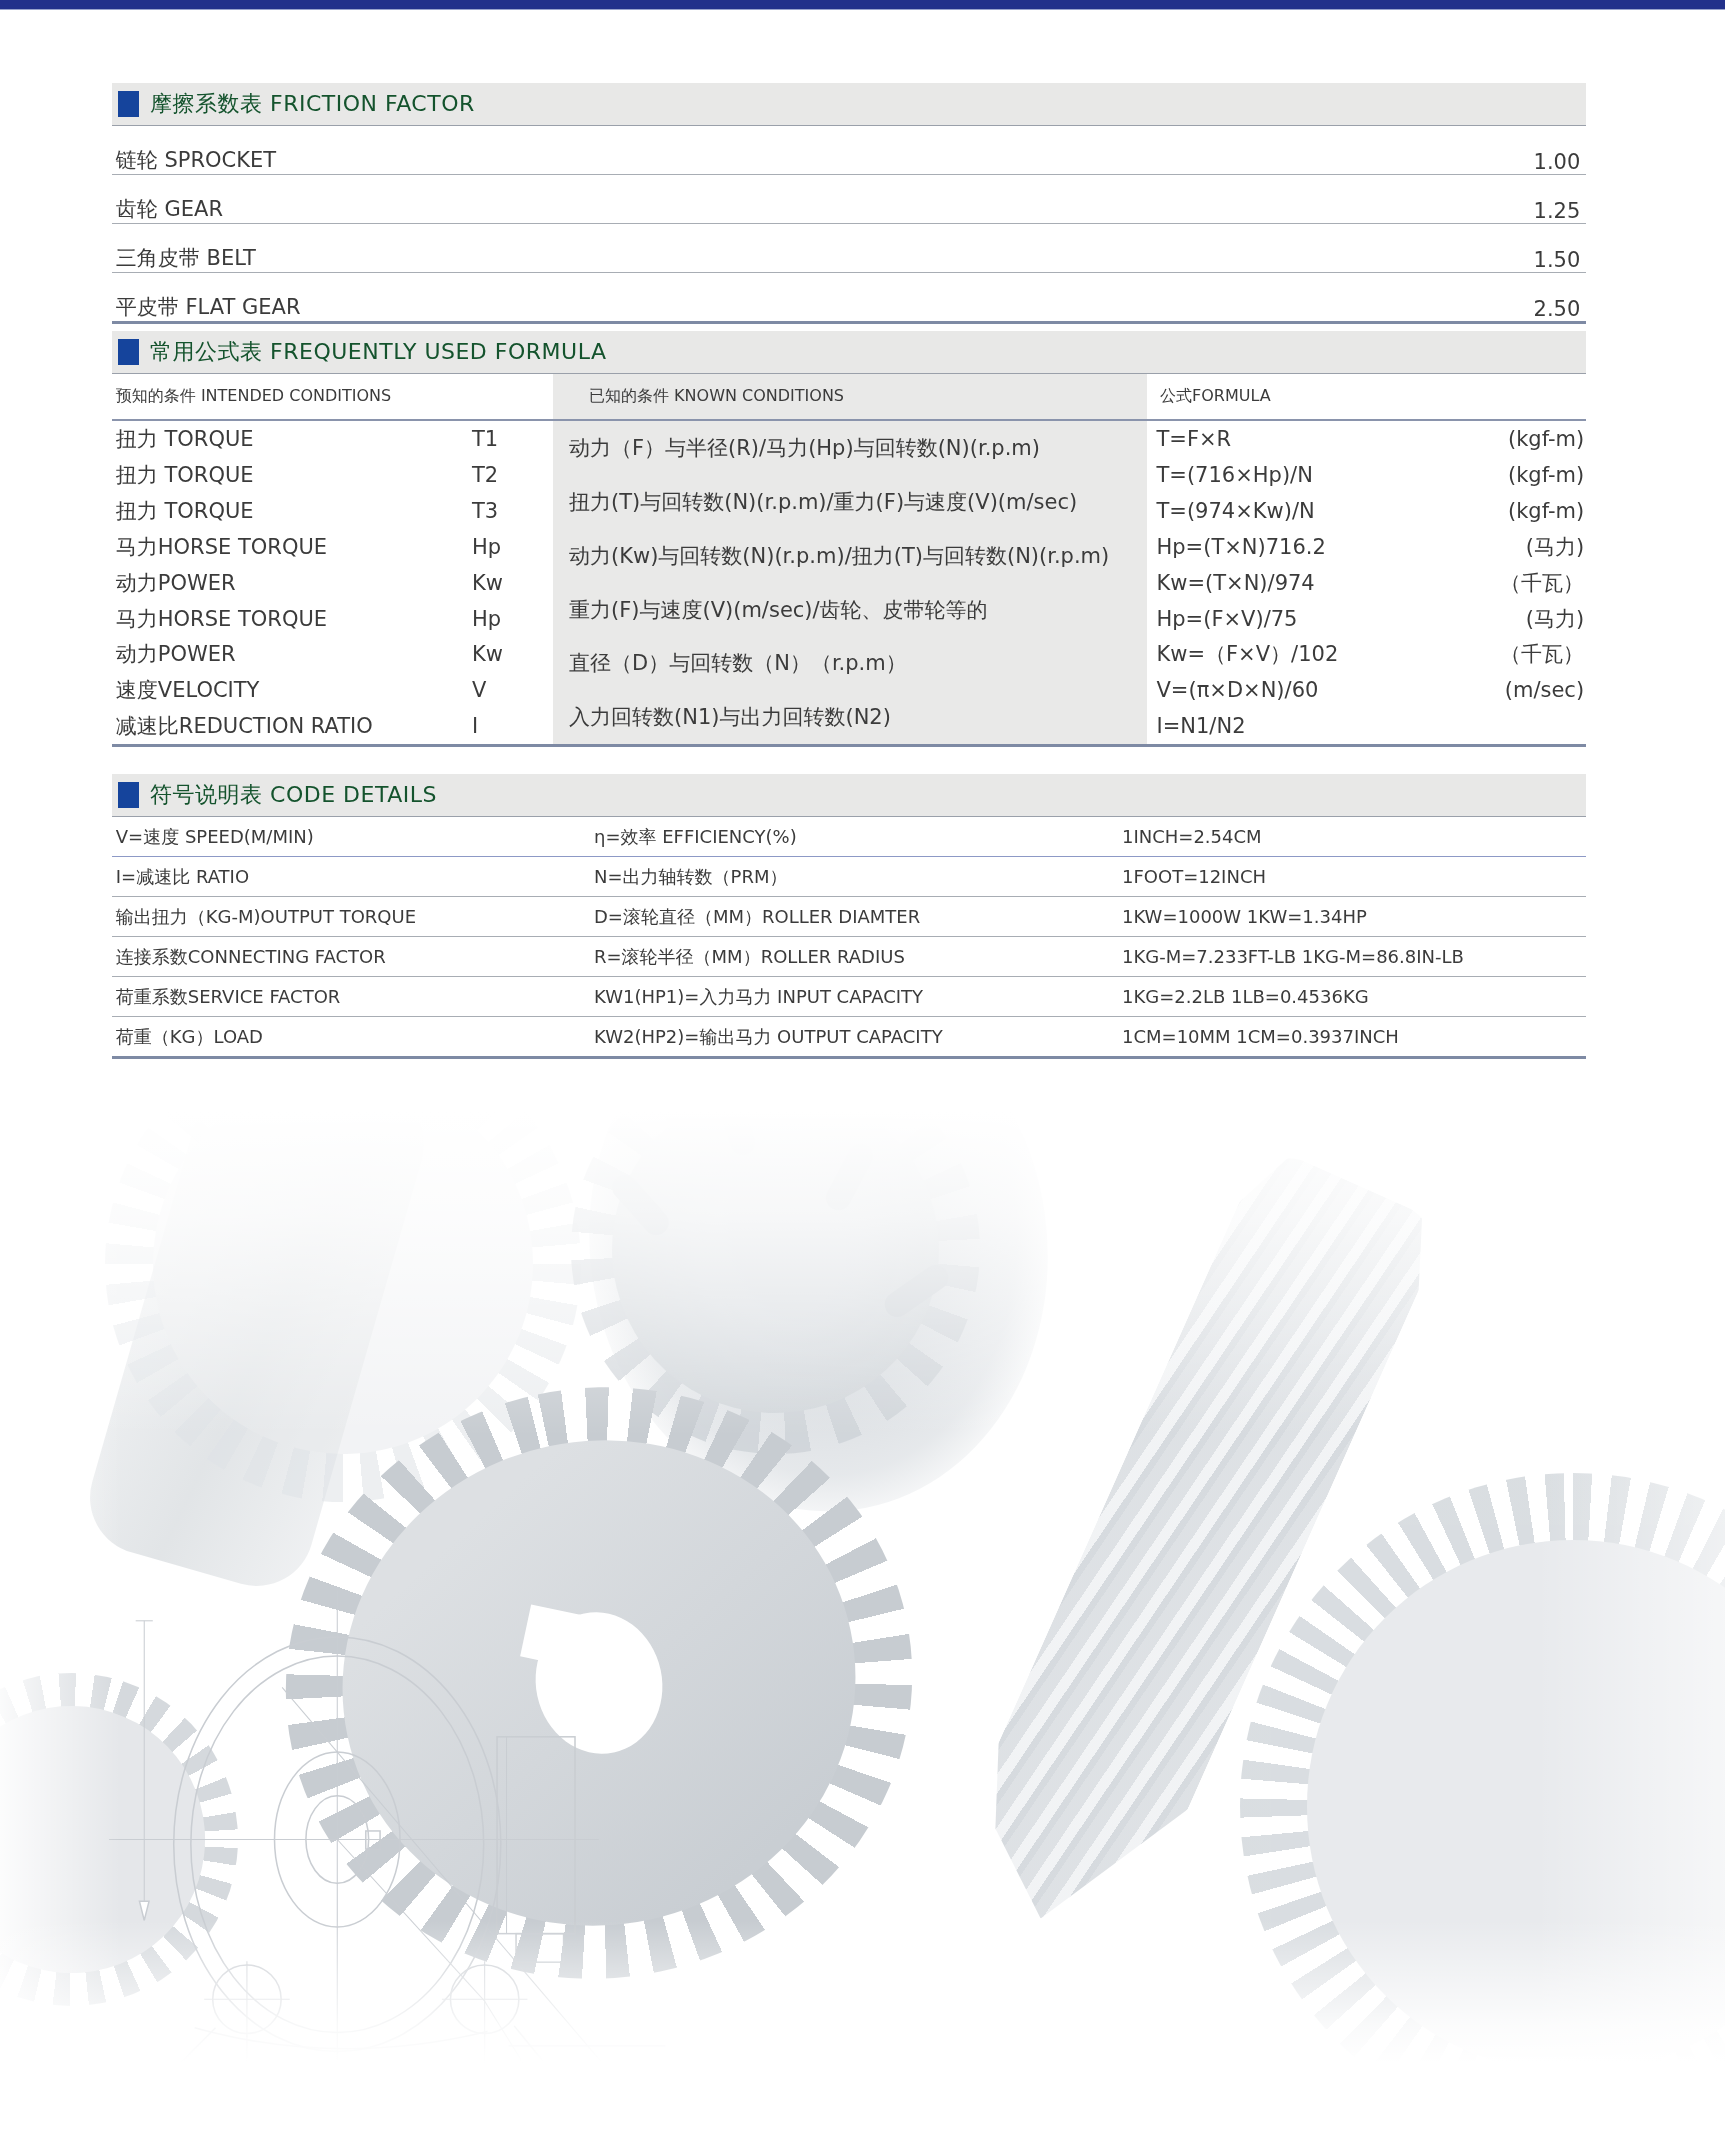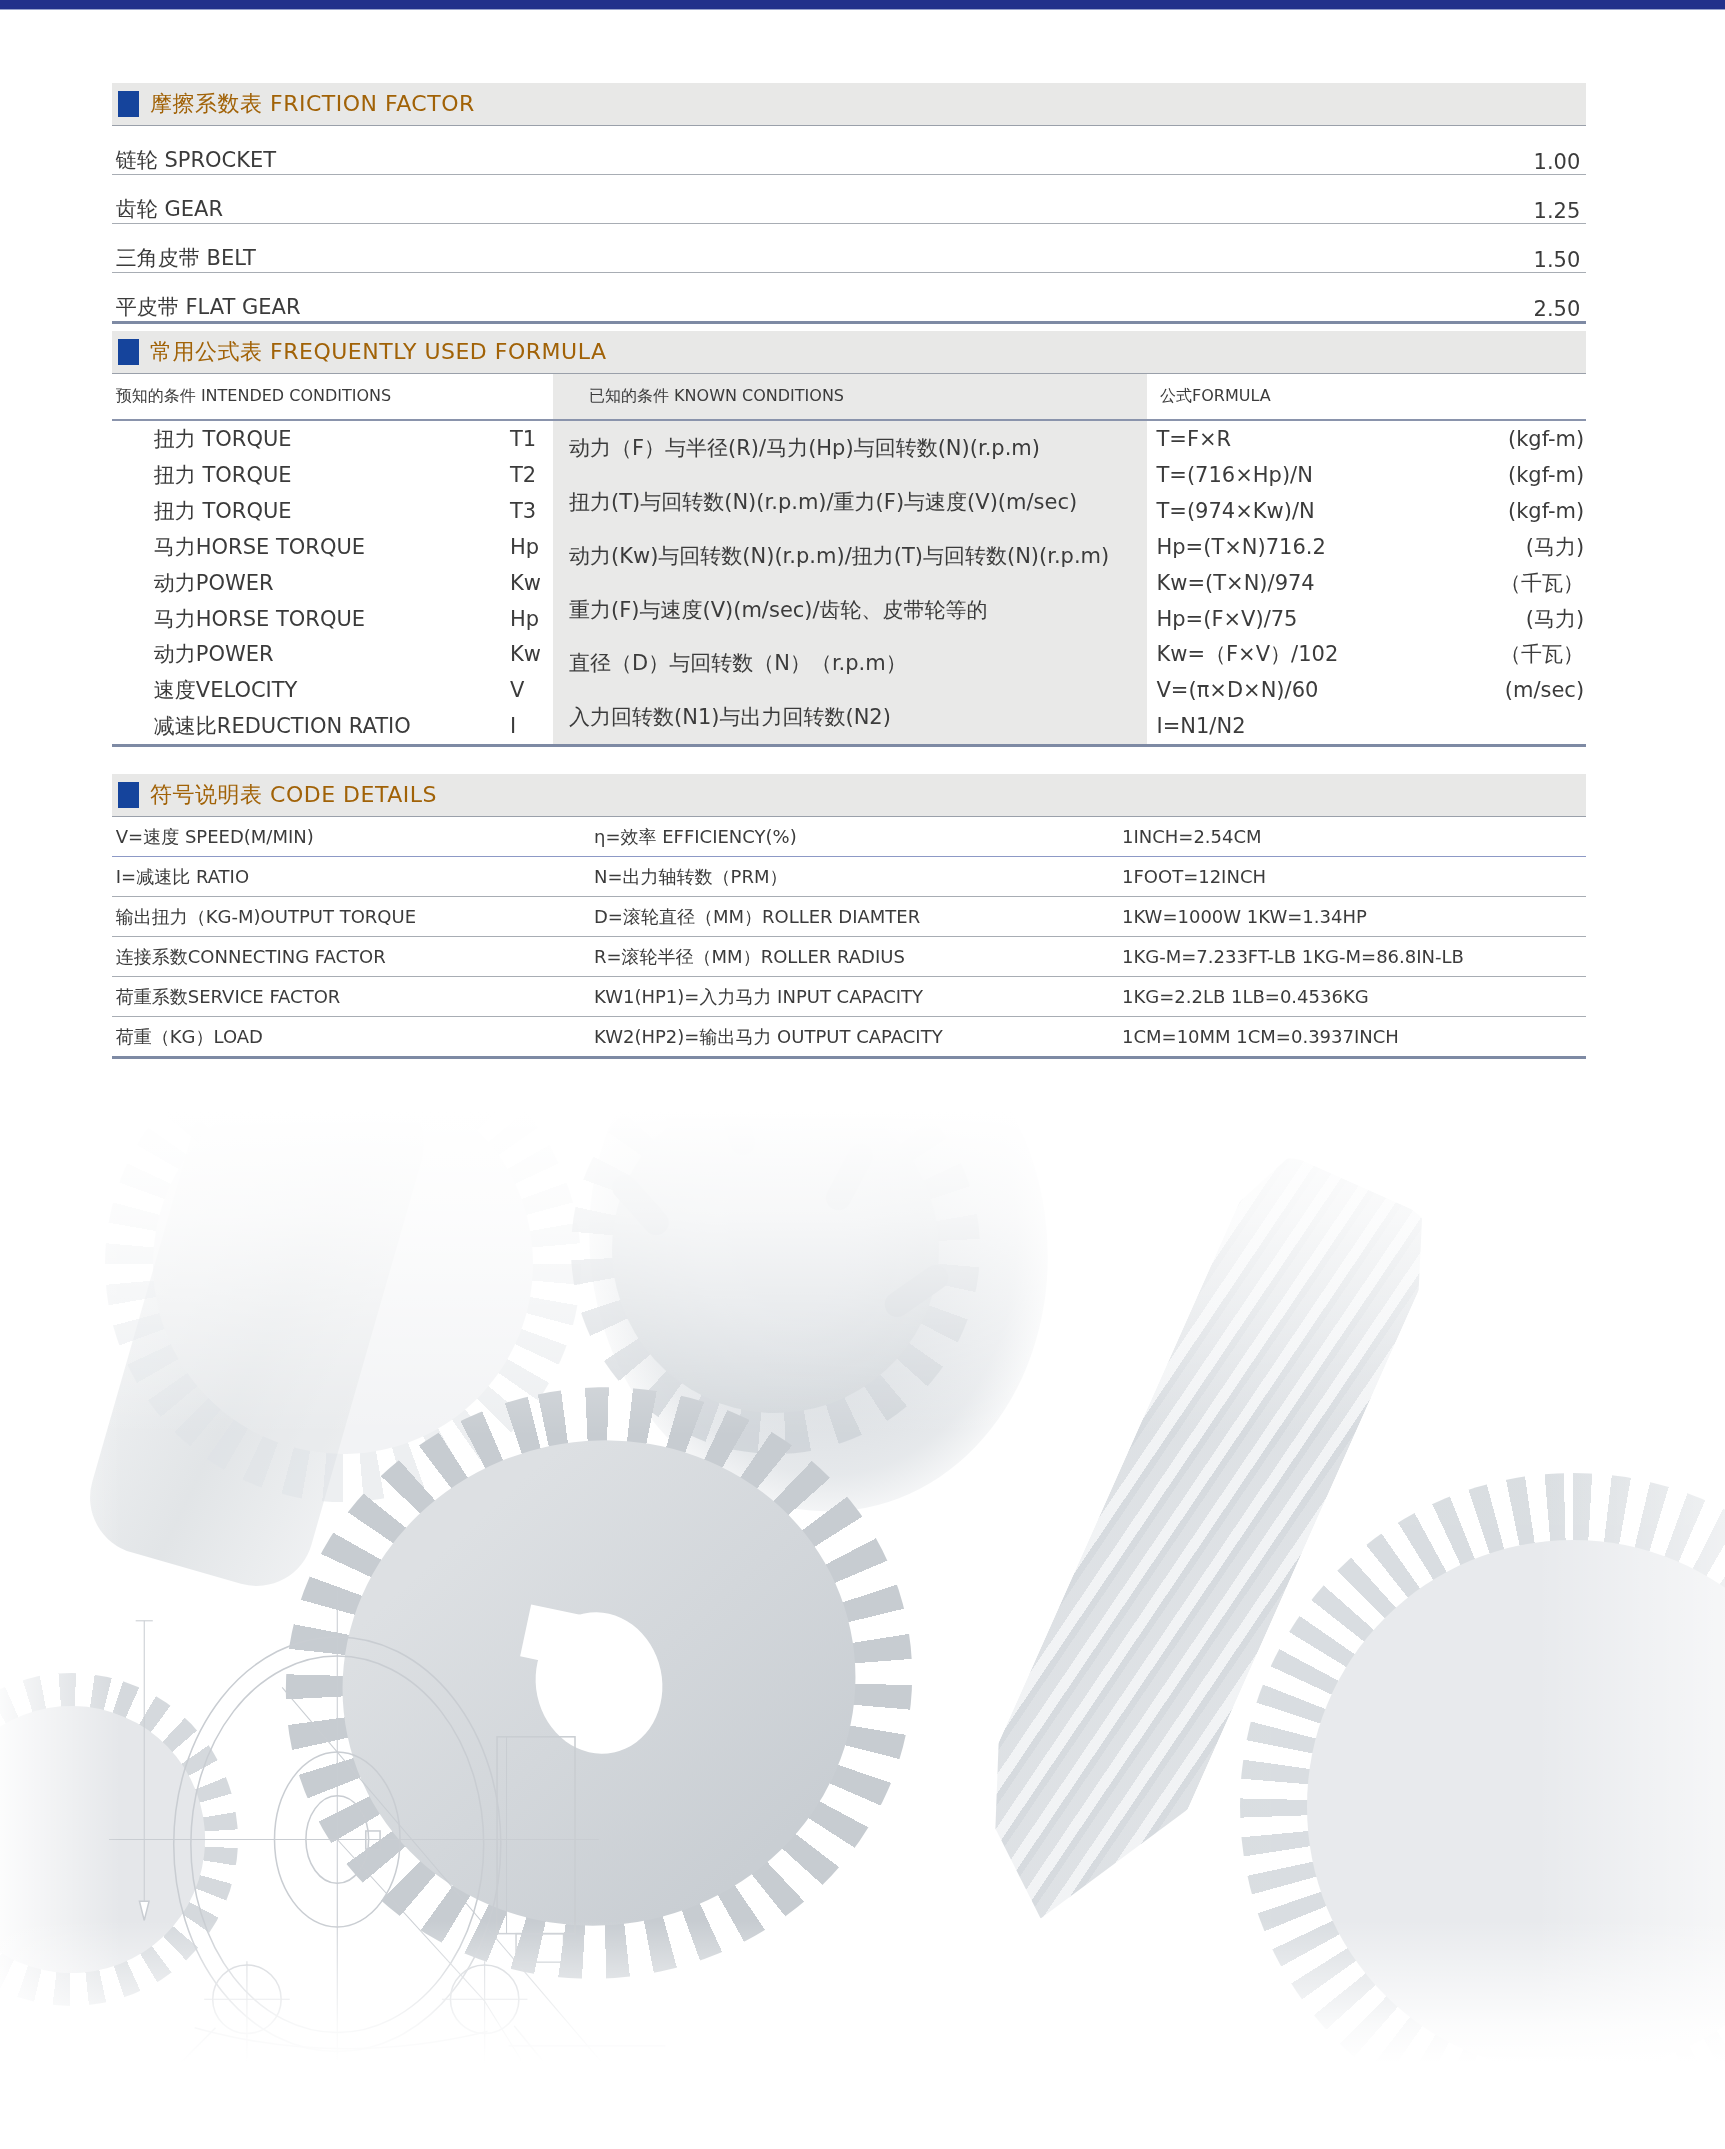--- a/index.html
+++ b/index.html
@@ -6,38 +6,38 @@
   .page{position:relative;width:1725px;height:2150px;background:#fff;overflow:hidden;
         font-family:"DejaVu Sans","Liberation Sans",sans-serif;color:#3b3b3b;}
   
   .topbar{height:8.6px;background:#22318b;border-bottom:1.9px solid #98a3cc;}
   
   .content{padding-left:112px;padding-right:139px;}
   
   .secbar{margin-top:0;height:42px;background:#e8e8e7;display:flex;align-items:center;
           border-bottom:1.9px solid #9aa0aa;}
   .sq{width:21px;height:26px;background:#15449c;margin:0 11.4px 0 5.7px;flex:none;}
-  .sectitle{font-size:22px;color:#a16207;letter-spacing:0.5px;}
+  .sectitle{font-size:22px;color:#14532d;letter-spacing:0.5px;}
   
   .t1-row{height:48px;display:flex;align-items:flex-end;border-bottom:1.9px solid #a8adb4;font-size:21px;}
   .t1-row:last-child{border-bottom:3.8px solid #7e8aa4;}
   .t1-label{flex:1;padding-left:3.8px;}
   .t1-value{padding-right:5.7px;}
   
   .t2-sec{margin-top:7.6px;}
   .t2-grid{position:relative;border-bottom:3.8px solid #7e8aa4;}
   .t2-band{position:absolute;left:441px;top:0;bottom:0;width:594px;background:#e9e9e8;}
   .t2-colheads{position:relative;z-index:1;height:45px;display:flex;align-items:center;
                border-bottom:2.9px solid #8a94ac;font-size:16px;}
   .t2h1{width:441px;padding-left:3.8px;box-sizing:border-box;}
   .t2h2{width:594px;padding-left:36px;box-sizing:border-box;}
   .t2h3{padding-left:13px;}
   .t2-body{position:relative;z-index:1;display:flex;height:323px;font-size:21px;}
   .t2c1{width:441px;display:flex;flex-direction:column;box-sizing:border-box;}
-  .t2c1 .t2r{flex:1;display:flex;align-items:center;margin-left:38px;}
+  .t2c1 .t2r{flex:1;display:flex;align-items:center;}
   .t2c1 .lab{width:360px;padding-left:3.8px;box-sizing:border-box;}
   .t2c2{width:594px;display:flex;flex-direction:column;box-sizing:border-box;padding-left:16px;}
   .t2c2 .t2k{flex:1;display:flex;align-items:center;}
   .t2c3{flex:1;display:flex;flex-direction:column;box-sizing:border-box;padding-left:9.5px;}
   .t2c3 .t2f{flex:1;display:flex;align-items:center;}
   .t2c3 .unit{margin-left:auto;padding-right:1.9px;}
   
   .t3-sec{margin-top:27px;}
   .t3-row{height:39px;display:flex;align-items:center;border-bottom:1.9px solid #a8adb4;font-size:18px;}
   .t3-row.blue-rule{border-bottom:1.9px solid #8d99c6;}

